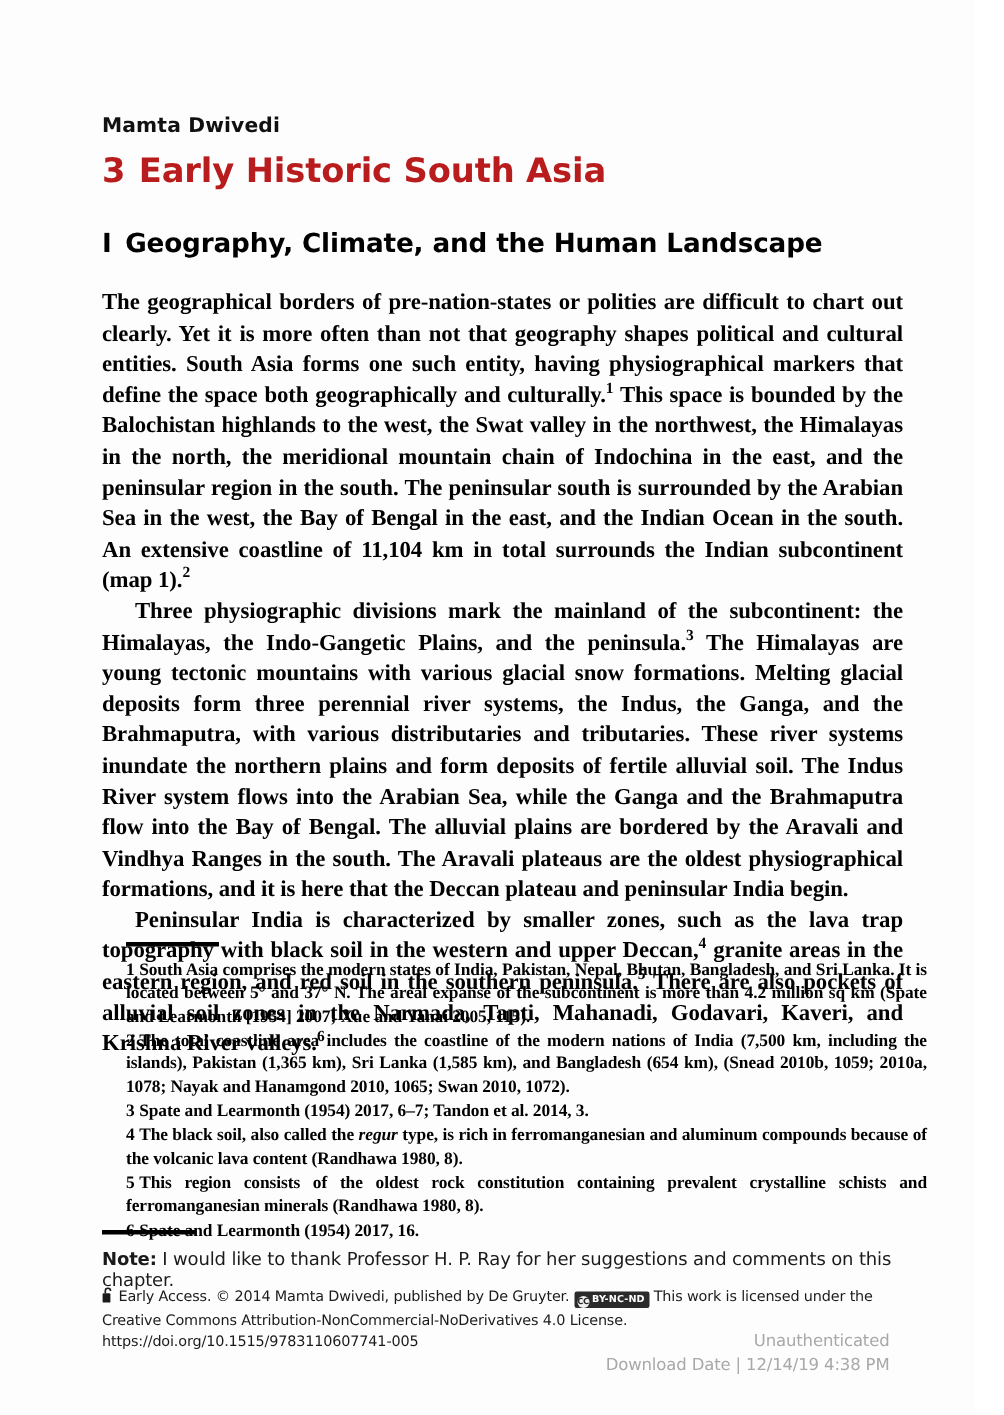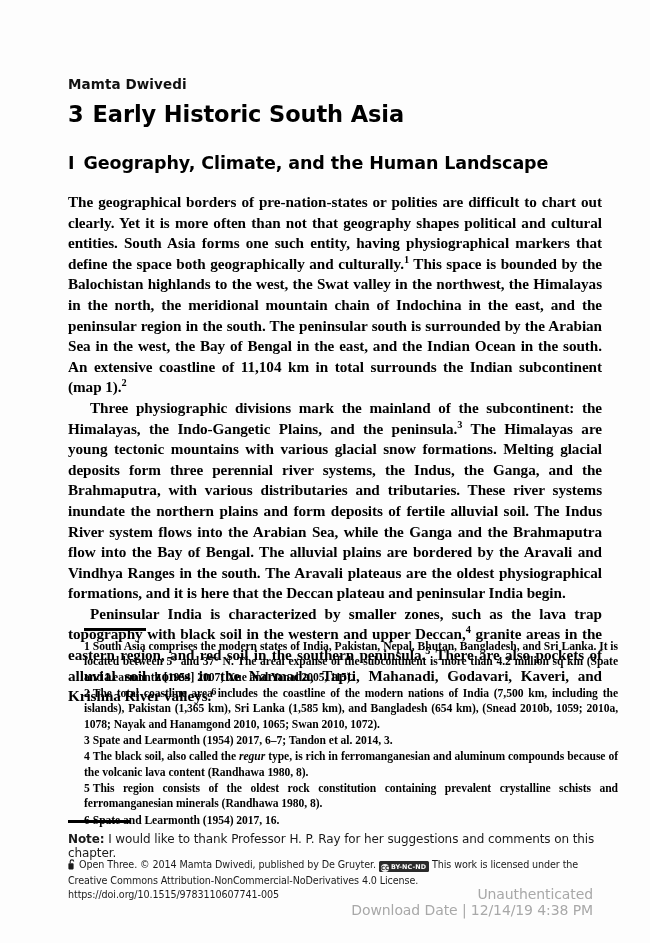--- a/index.html
+++ b/index.html
@@ -35,21 +35,21 @@
     letter-spacing: 0.1px;
     margin: 0 0 9px 0;
     color: #111;
   }
   .chapter-title {
     font-family: "DejaVu Sans", sans-serif;
     font-size: 22.5px;
     font-weight: 700;
     margin: 0 0 26px 0;
     letter-spacing: -0.1px;
-    color: #000000;
+    color: #b91c1c;
   }
   .chapter-title .num {
     margin-right: 9px;
   }
   .section-title {
     font-family: "DejaVu Sans", sans-serif;
     font-size: 17.5px;
     font-weight: 700;
     margin: 0 0 19px 0;
     letter-spacing: -0.1px;
@@ -176,21 +176,21 @@
   .doi {
     display: block;
   }
   .watermark {
     position: absolute;
     right: 57px;
     top: 886px;
     width: 260px;
     text-align: right;
     font-family: "DejaVu Sans", sans-serif;
-    font-size: 14px;
+    font-size: 11px;
     line-height: 16px;
     color: #a8a8a8;
     letter-spacing: -0.1px;
   }
 </style>
 </head>
 <body>
 
 <div class="page">
 
@@ -234,21 +234,21 @@
     <div class="note-rule"></div>
     <div class="note-text"><span class="note-label">Note:</span><span> I would like to thank Professor H. P. Ray for her suggestions and comments on this chapter.</span></div>
   </div>
 
   <div class="license">
     <span class="lock-icon">
       <svg width="8" height="11" viewBox="0 0 8 11" xmlns="http://www.w3.org/2000/svg">
         <path d="M2.2 4.2 V2.6 a1.75 1.75 0 0 1 3.5 0" fill="none" stroke="#1a1a1a" stroke-width="1.1"></path>
         <rect x="0.4" y="4.2" width="5.2" height="6.2" rx="0.8" fill="#1a1a1a"></rect>
       </svg>
-    </span><span>Open Three.</span>
+    </span><span>Early Access.</span>
     <span>© 2014 Mamta Dwivedi, published by De Gruyter.</span><span class="cc-badge"><span class="cc-circle">CC</span><span class="cc-text">BY-NC-ND</span></span><span>This work is licensed under the Creative Commons Attribution-NonCommercial-NoDerivatives 4.0 License.</span>
     <span class="doi">https://doi.org/10.1515/9783110607741-005</span>
   </div>
 
   <div class="watermark">
     <div>Unauthenticated</div>
     <div>Download Date | 12/14/19 4:38 PM</div>
   </div>
 
 </div>

